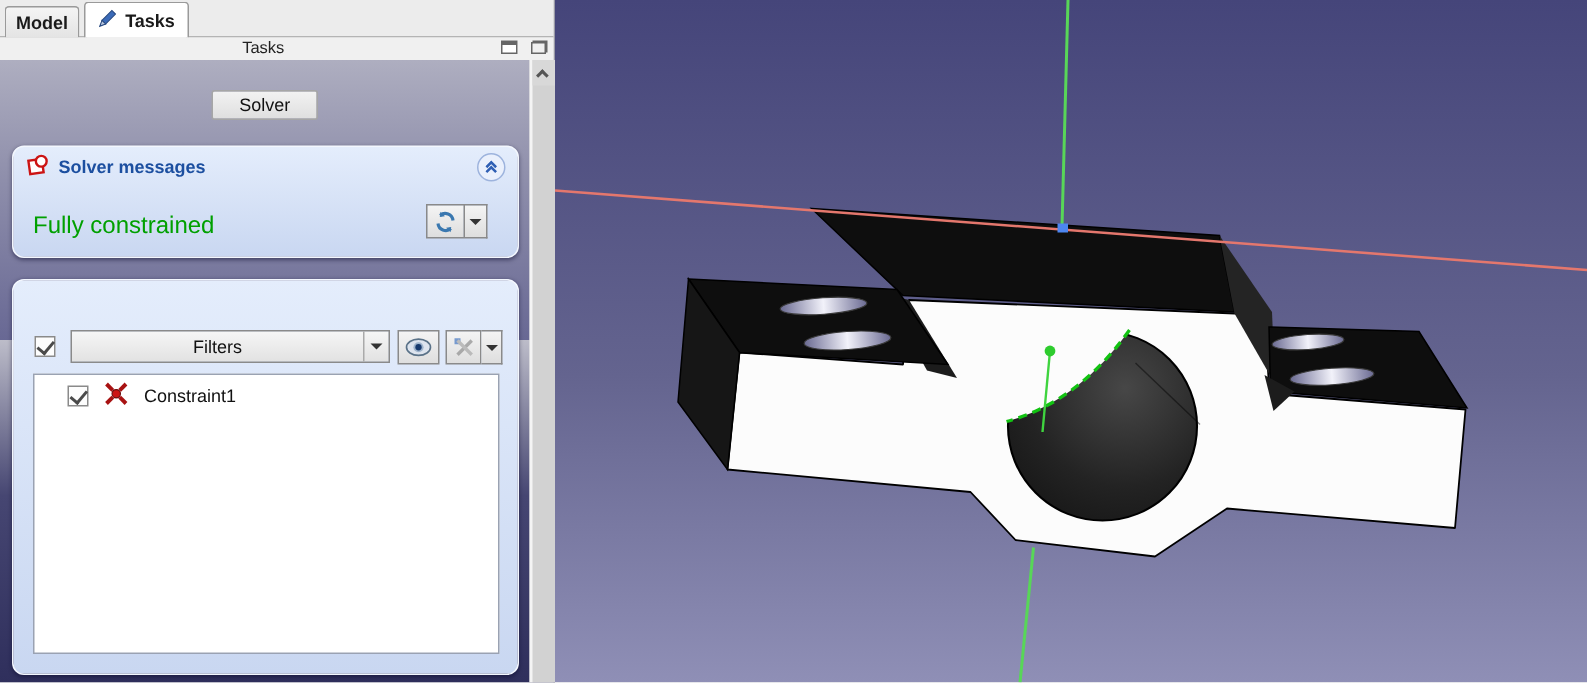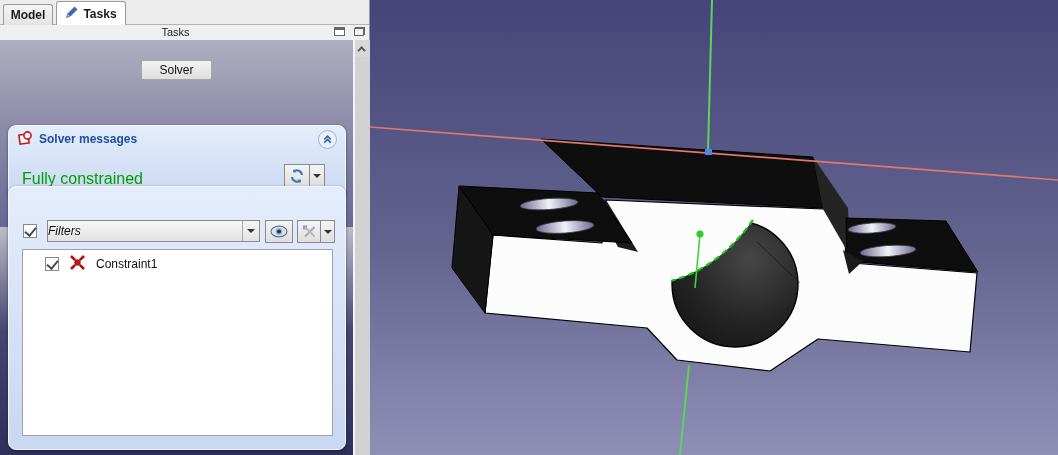--- a/index.html
+++ b/index.html
@@ -31,21 +31,21 @@
   .scroll-up { position:absolute; top:0; left:0; width:15px; height:17px; background:#d8d8d8; display:flex; align-items:center; justify-content:center; }
   .chev-up { width:6px; height:6px; border-left:2px solid #555; border-top:2px solid #555; transform:rotate(45deg) translateY(2px); }
 
   .close-btn { position:absolute; left:141px; top:20px; width:71px; height:20px;
                background:linear-gradient(#f2f2f2,#dfdfdf); border:1px solid #a6a6a6; border-radius:2px;
                font-size:12px; color:#111; text-align:center; line-height:18px; cursor:default; }
 
   .fc-panel { position:absolute; left:8px; width:338px; border-radius:8px;
               background:linear-gradient(#e4edfc,#c9d7f1); border:1px solid #f3f7fe;
               box-shadow:0 1px 3px rgba(8,8,40,.5); }
-  .solver-panel { top:57px; height:75px;margin-top:28px; }
+  .solver-panel { top:57px; height:75px; }
   .constraints-panel { top:146px; height:264px; }
 
   .fc-head { position:absolute; left:0; top:0; right:0; height:26px; display:flex; align-items:center; padding:0 8px; gap:6px; }
   .fc-title { font-weight:bold; font-size:12px; color:#1c4fa0; }
   .collapse-btn { position:absolute; right:8px; top:4px; width:19px; height:19px; border-radius:50%;
                   background:#eaf0fc; border:1px solid #9db3dd; display:flex; align-items:center; justify-content:center; }
 
   .status-text { position:absolute; left:13px; top:44px; font-size:16px; }
 
   .refresh-group { position:absolute; right:20px; top:38px; display:flex; }
@@ -54,21 +54,21 @@
   .drop-btn { width:15px; height:23px; border-left:none; }
   .arrow-down { width:0; height:0; border-left:4px solid transparent; border-right:4px solid transparent; border-top:4px solid #333; }
 
   .filters-row { position:absolute; left:13px; top:33px; right:12px; height:23px; }
   .checkbox { width:14px; height:14px; background:#fdfdfd; border:1px solid #8a8a8a; position:relative; }
   .checkbox.checked:after { content:""; position:absolute; left:3px; top:0px; width:5px; height:9px;
                             border-right:2px solid #4a4a4a; border-bottom:2px solid #4a4a4a; transform:rotate(40deg); }
   .cb-filter { position:absolute; left:1px; top:4px; }
   .combo { position:absolute; left:25px; top:0; width:213px; height:22px; background:linear-gradient(#f6f6f6,#e2e2e2);
            border:1px solid #8a8a8a; display:flex; align-items:center; }
-  .combo-label { flex:1; text-align:left; font-size:12px; color:#111;font-style:italic; }
+  .combo-label { flex:1; text-align:center; font-size:12px; color:#111; }
   .combo-arrow { width:17px; height:100%; border-left:1px solid #aaa; display:flex; align-items:center; justify-content:center; }
   .eye-btn { position:absolute; left:243px; top:0; width:28px; height:23px; }
   .settings-group { position:absolute; left:275px; top:0; display:flex; }
   .settings-btn { width:24px; height:23px; }
   .settings-drop { width:14px; height:23px; border-left:none; }
 
   .constraint-list { position:absolute; left:13px; top:62px; width:311px; height:187px; background:#ffffff; border:1px solid #9aa2b2; }
   .c-row { display:flex; align-items:center; gap:9px; height:28px; padding-left:22px; }
   .c-label { font-size:12px; color:#111; }
 

